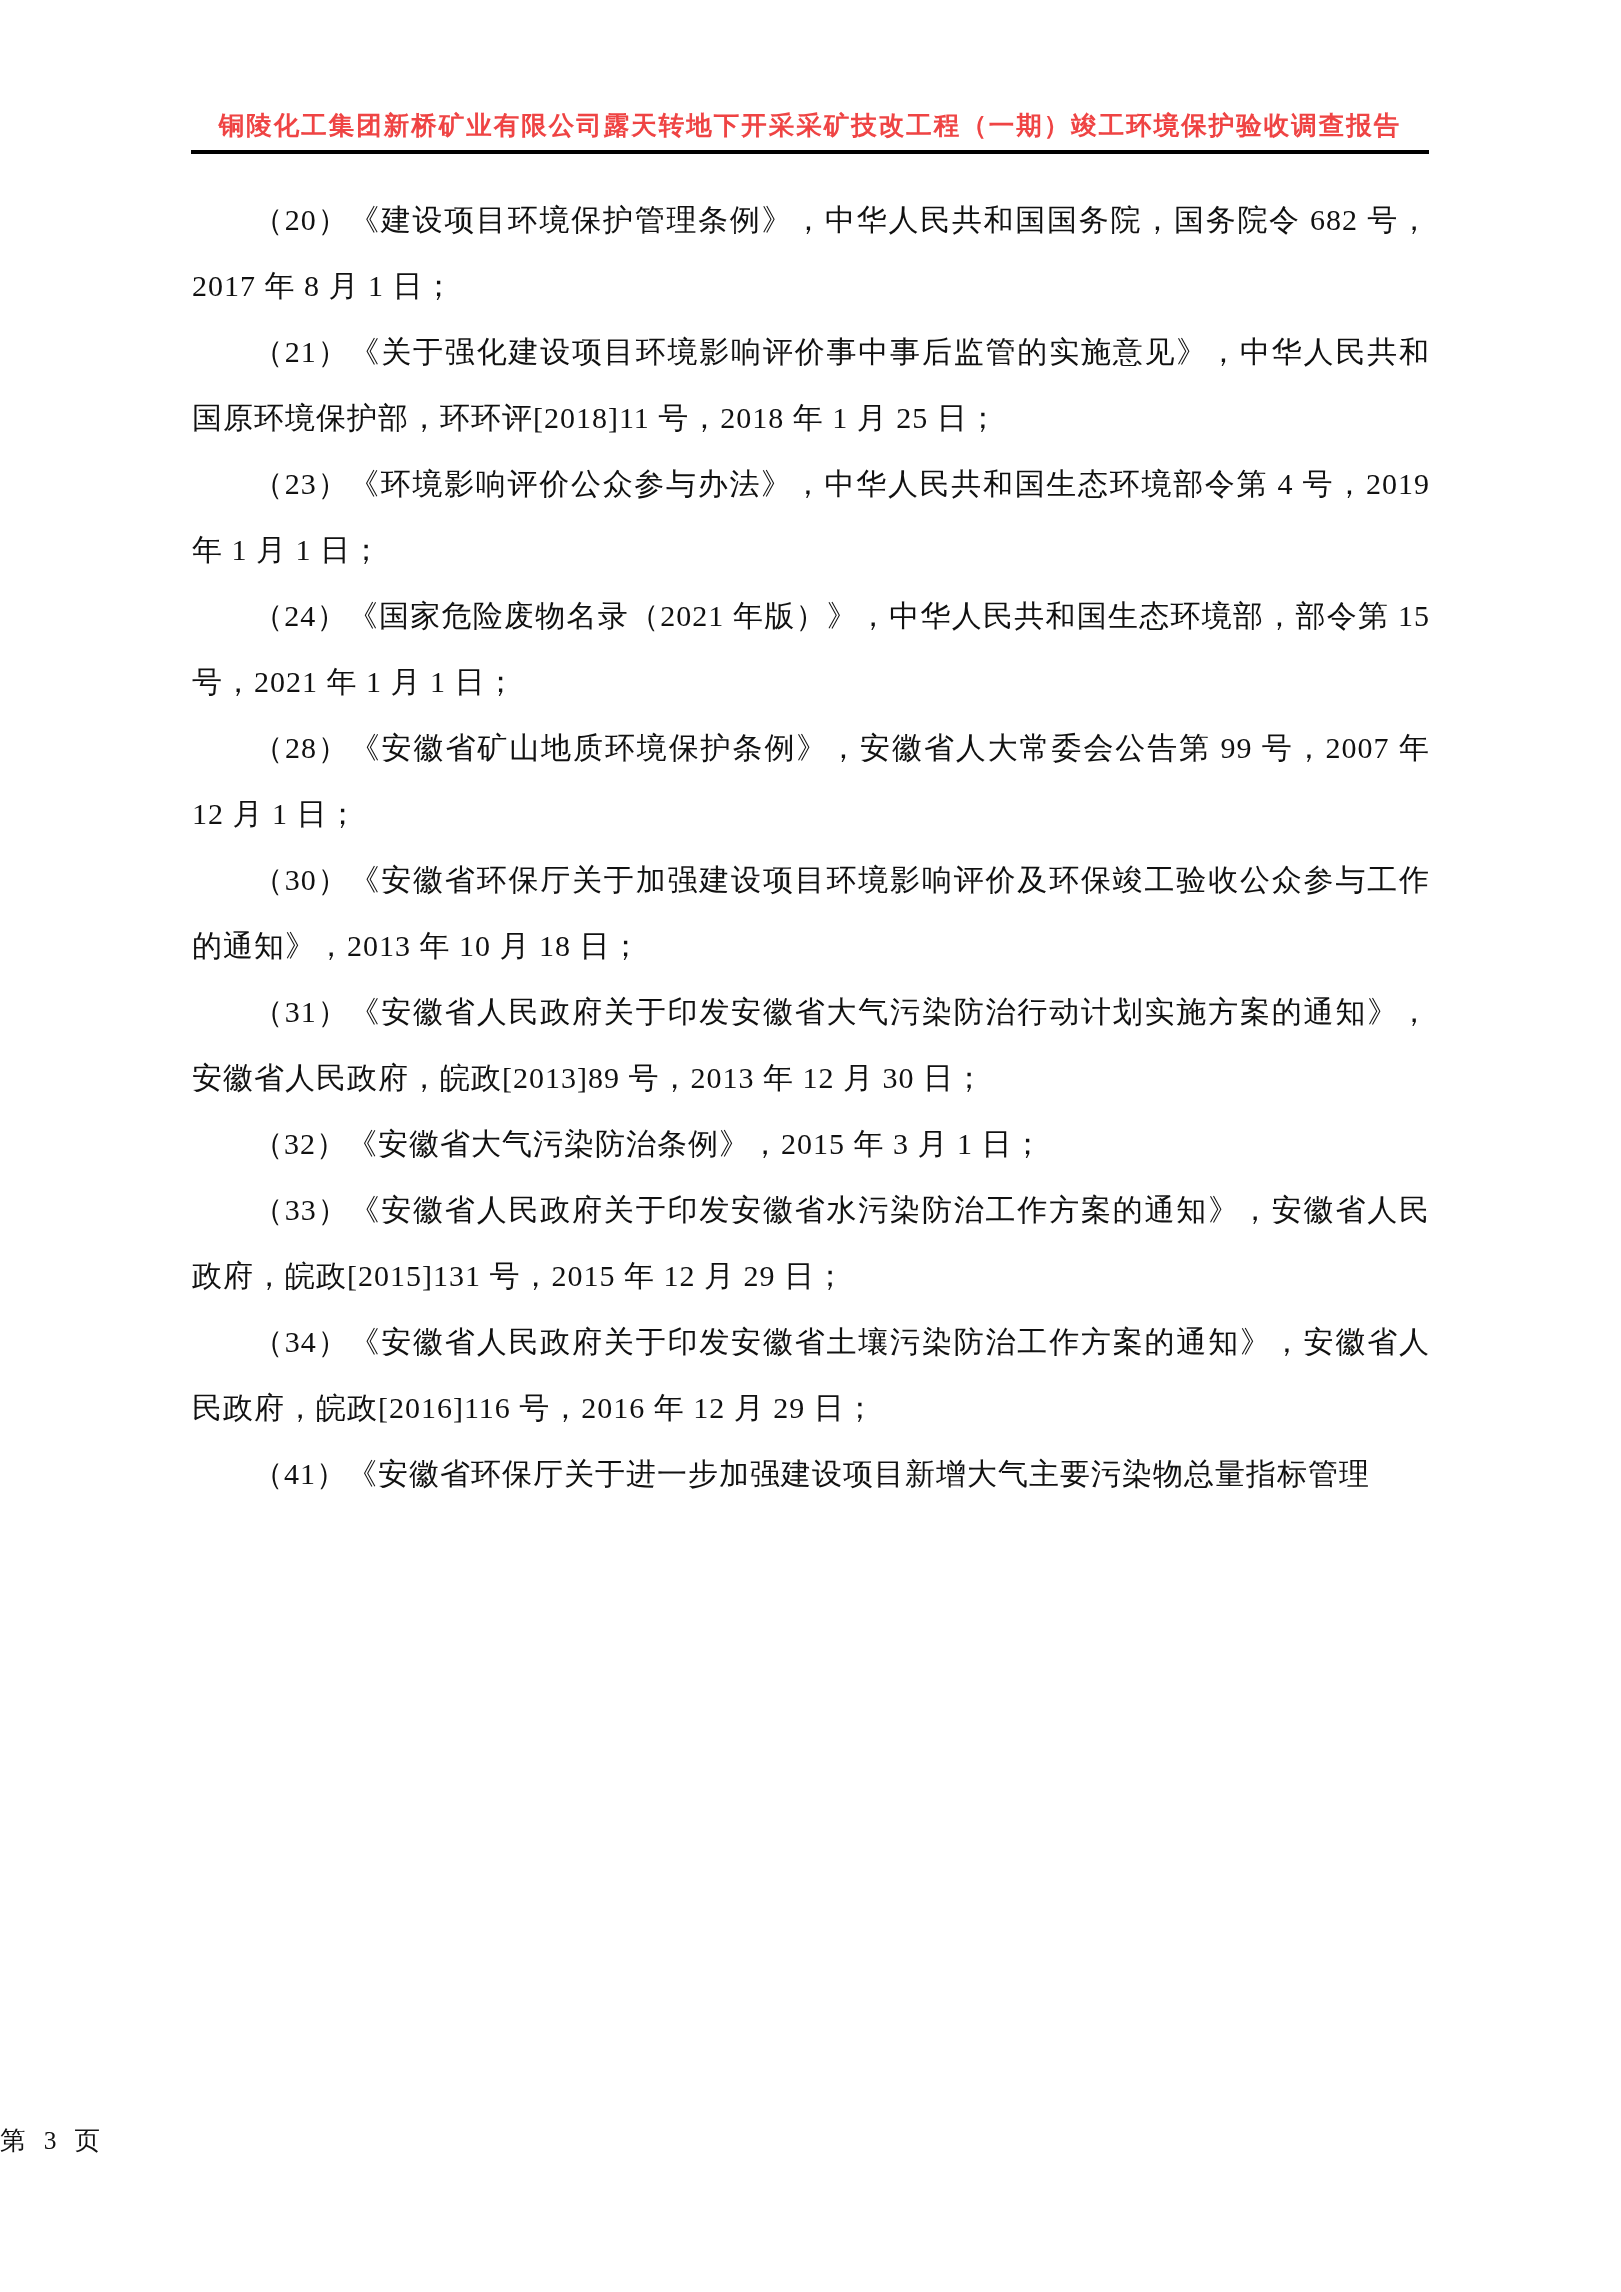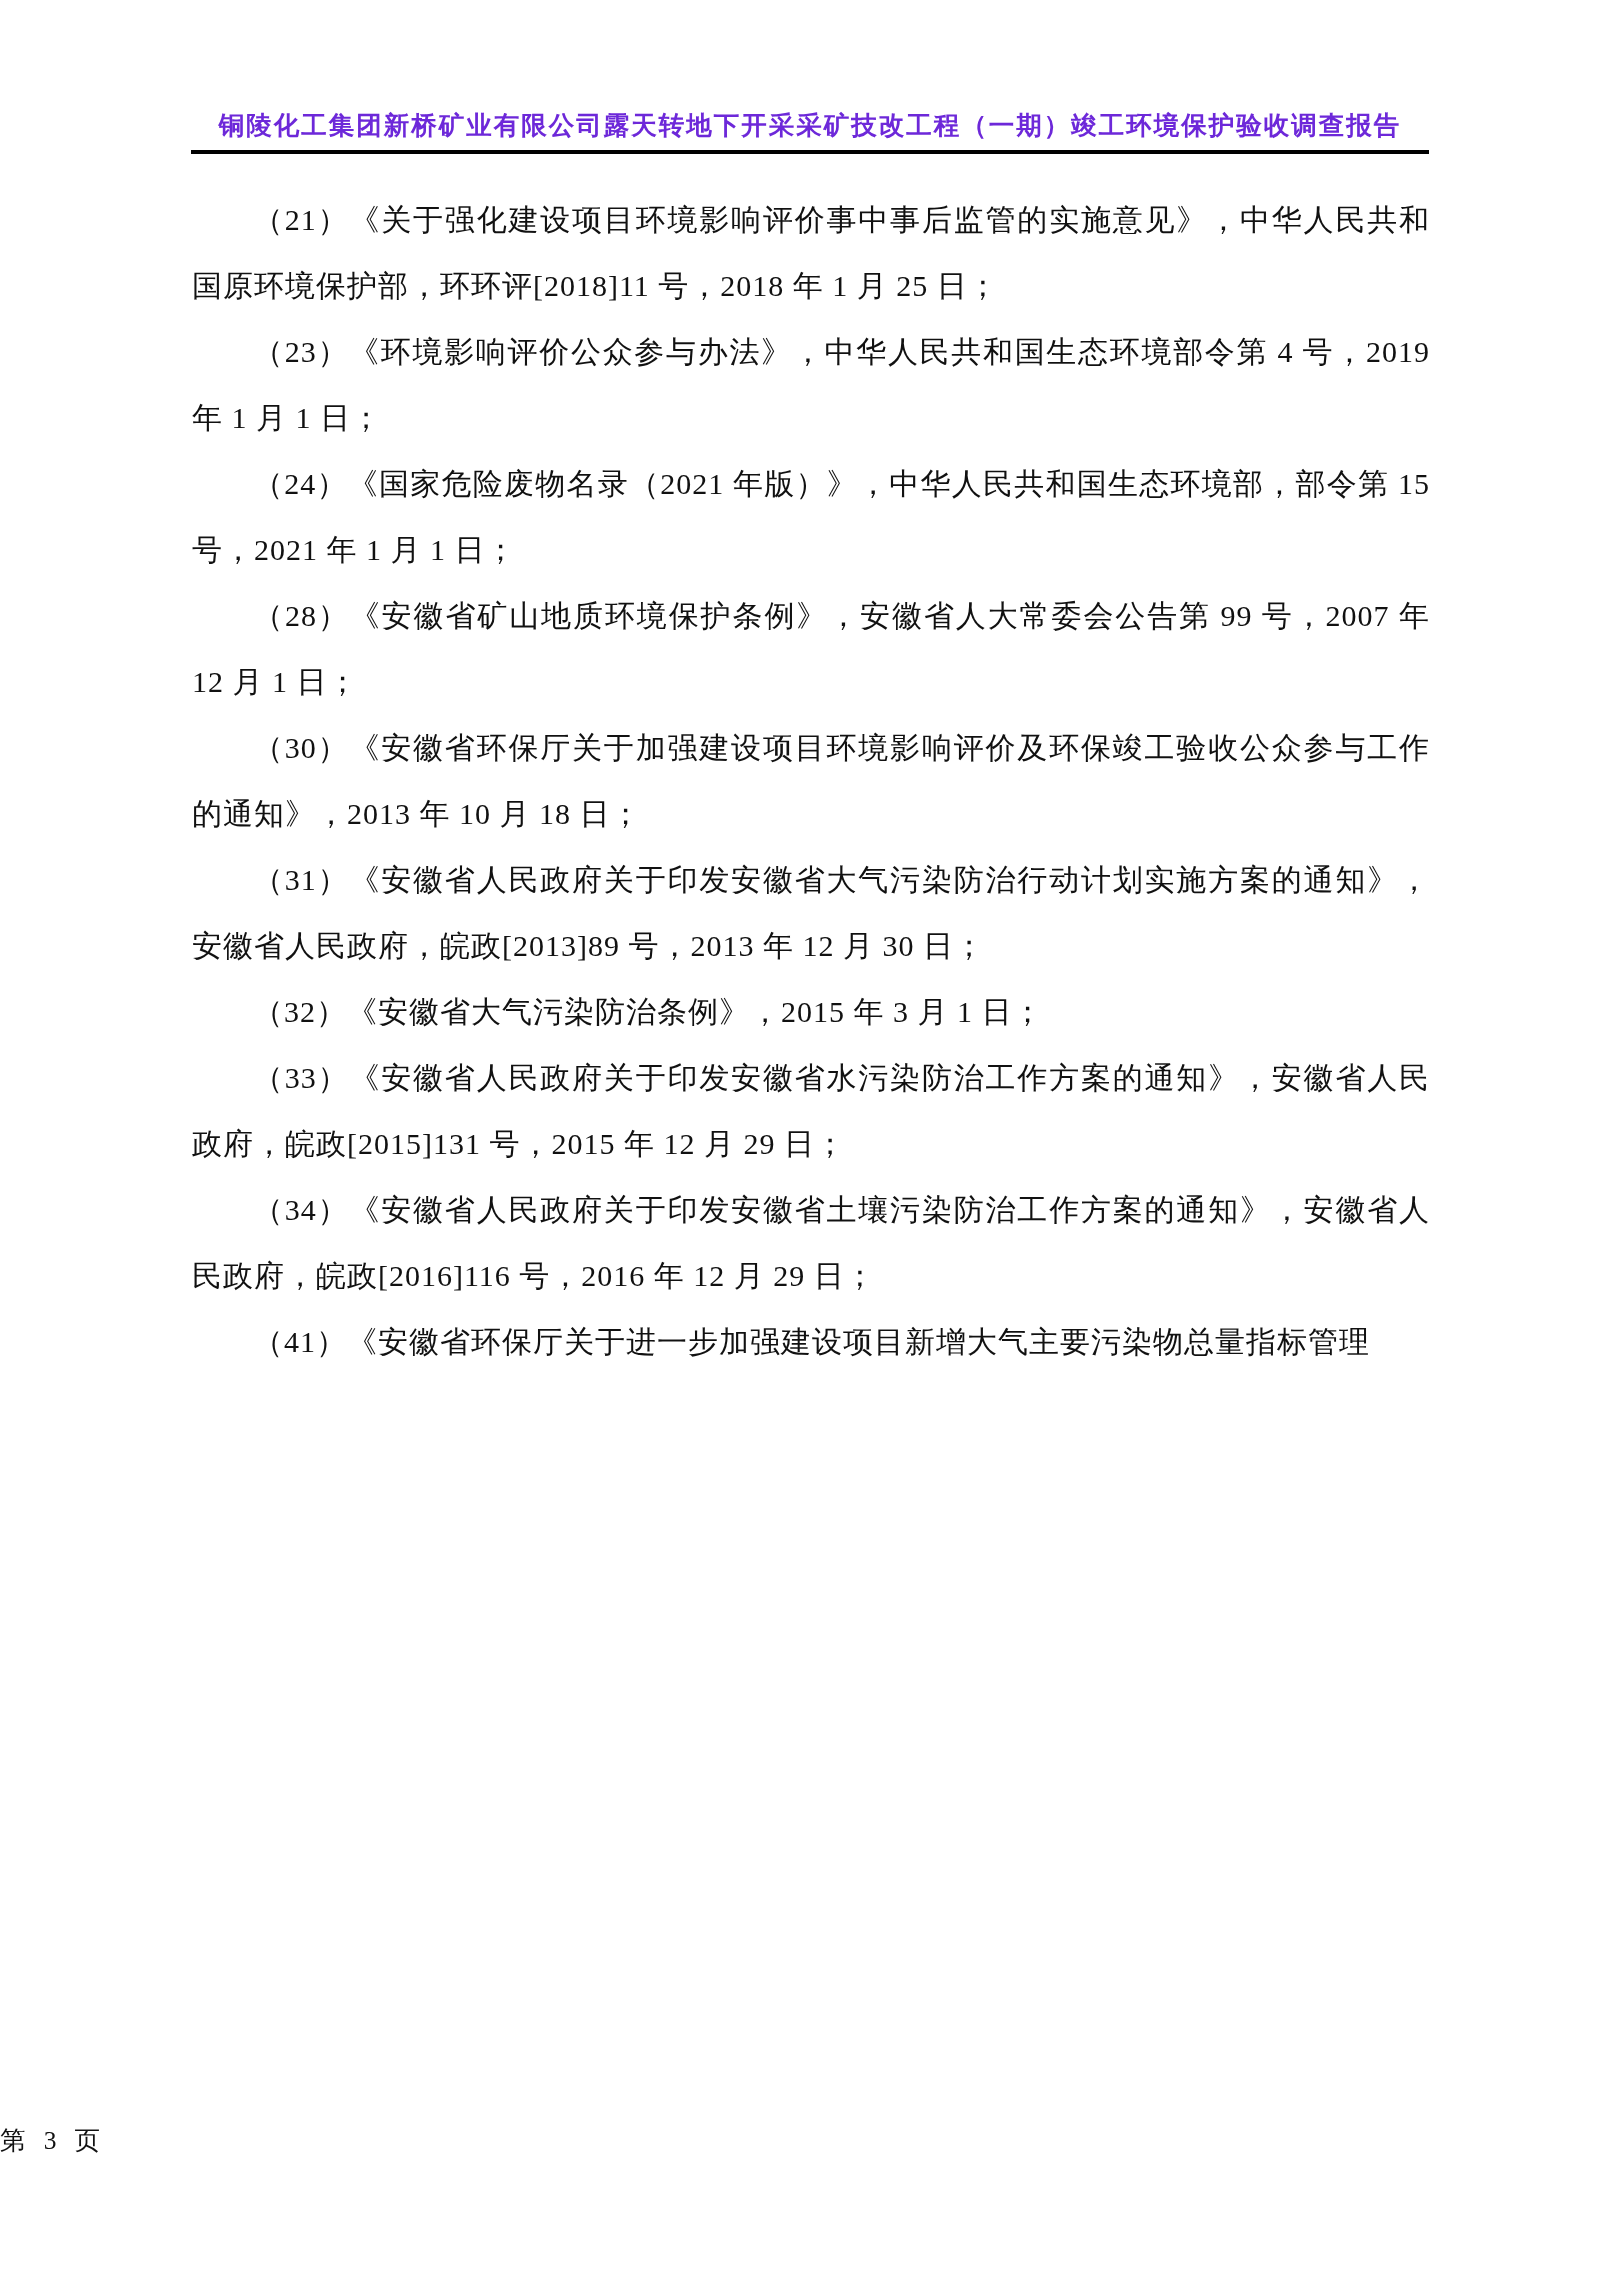--- a/index.html
+++ b/index.html
@@ -15,21 +15,21 @@
   .doc-header {
     position: absolute;
     top: 108px;
     left: 191px;
     width: 1238px;
     text-align: center;
     font-size: 25.5px;
     font-weight: bold;
     letter-spacing: 2px;
     white-space: nowrap;
-    color: #6d28d9;
+    color: #ef4444;
   }
   .header-rule {
     position: absolute;
     top: 150px;
     left: 191px;
     width: 1238px;
     height: 3.9px;
     background: #000000;
   }
   .doc-body {
@@ -63,20 +63,21 @@
 </head>
 <body>
 
 <div class="page">
 
   <div class="doc-header">铜陵化工集团新桥矿业有限公司露天转地下开采采矿技改工程（一期）竣工环境保护验收调查报告</div>
 
   <div class="header-rule"></div>
 
   <div class="doc-body">
+    <p>（20）《建设项目环境保护管理条例》，中华人民共和国国务院，国务院令 682 号，2017 年 8 月 1 日；</p>
     <p>（21）《关于强化建设项目环境影响评价事中事后监管的实施意见》，中华人民共和国原环境保护部，环环评[2018]11 号，2018 年 1 月 25 日；</p>
     <p>（23）《环境影响评价公众参与办法》，中华人民共和国生态环境部令第 4 号，2019 年 1 月 1 日；</p>
     <p>（24）《国家危险废物名录（2021 年版）》，中华人民共和国生态环境部，部令第 15 号，2021 年 1 月 1 日；</p>
     <p>（28）《安徽省矿山地质环境保护条例》，安徽省人大常委会公告第 99 号，2007 年 12 月 1 日；</p>
     <p>（30）《安徽省环保厅关于加强建设项目环境影响评价及环保竣工验收公众参与工作的通知》，2013 年 10 月 18 日；</p>
     <p>（31）《安徽省人民政府关于印发安徽省大气污染防治行动计划实施方案的通知》，安徽省人民政府，皖政[2013]89 号，2013 年 12 月 30 日；</p>
     <p>（32）《安徽省大气污染防治条例》，2015 年 3 月 1 日；</p>
     <p>（33）《安徽省人民政府关于印发安徽省水污染防治工作方案的通知》，安徽省人民政府，皖政[2015]131 号，2015 年 12 月 29 日；</p>
     <p>（34）《安徽省人民政府关于印发安徽省土壤污染防治工作方案的通知》，安徽省人民政府，皖政[2016]116 号，2016 年 12 月 29 日；</p>
     <p>（41）《安徽省环保厅关于进一步加强建设项目新增大气主要污染物总量指标管理</p>

